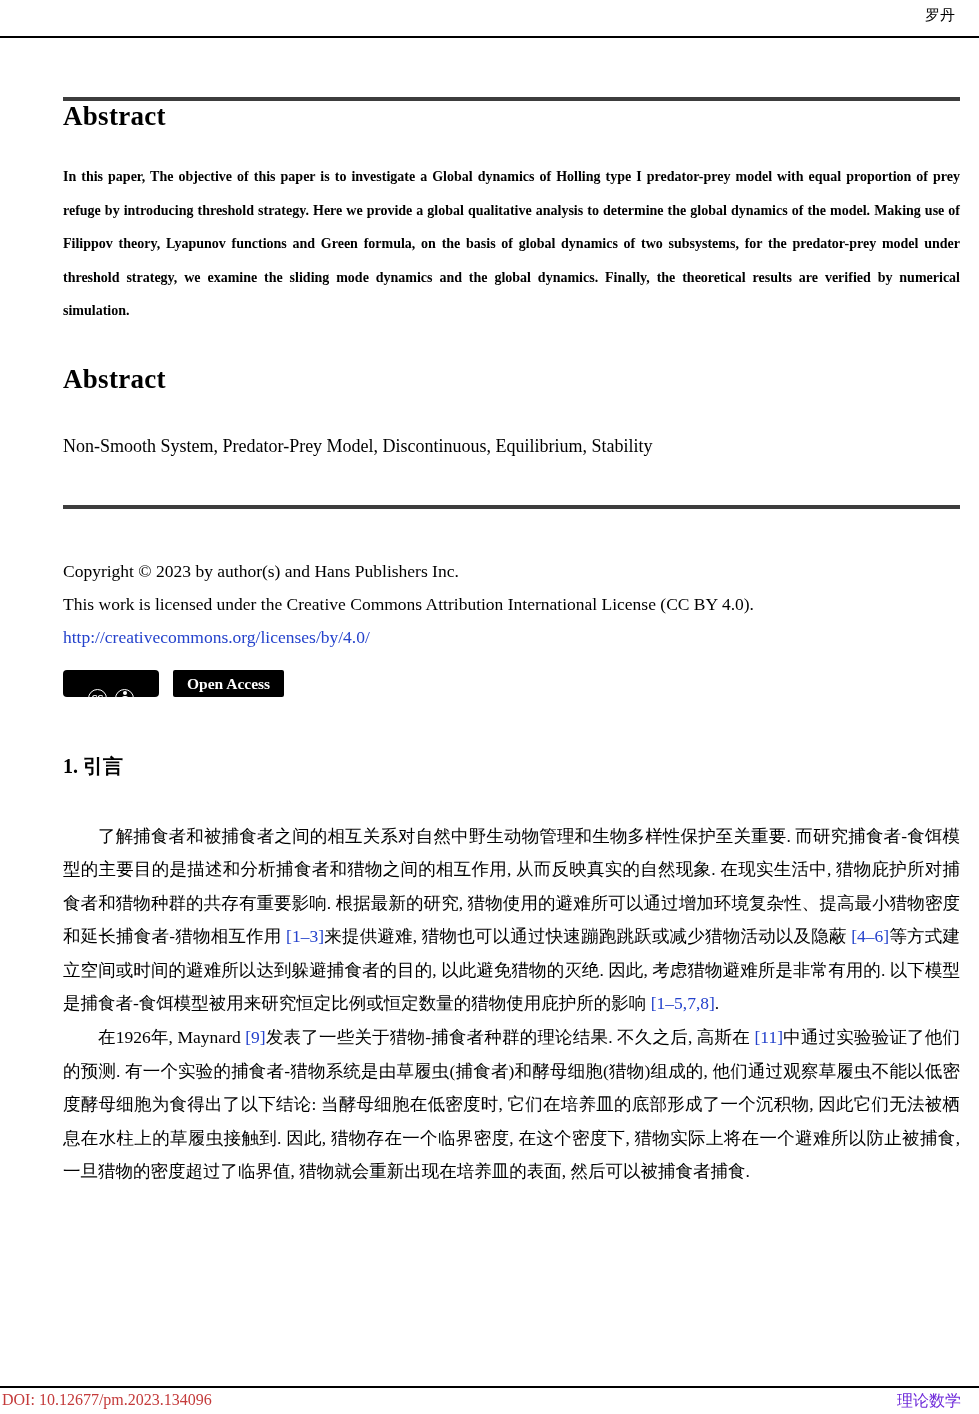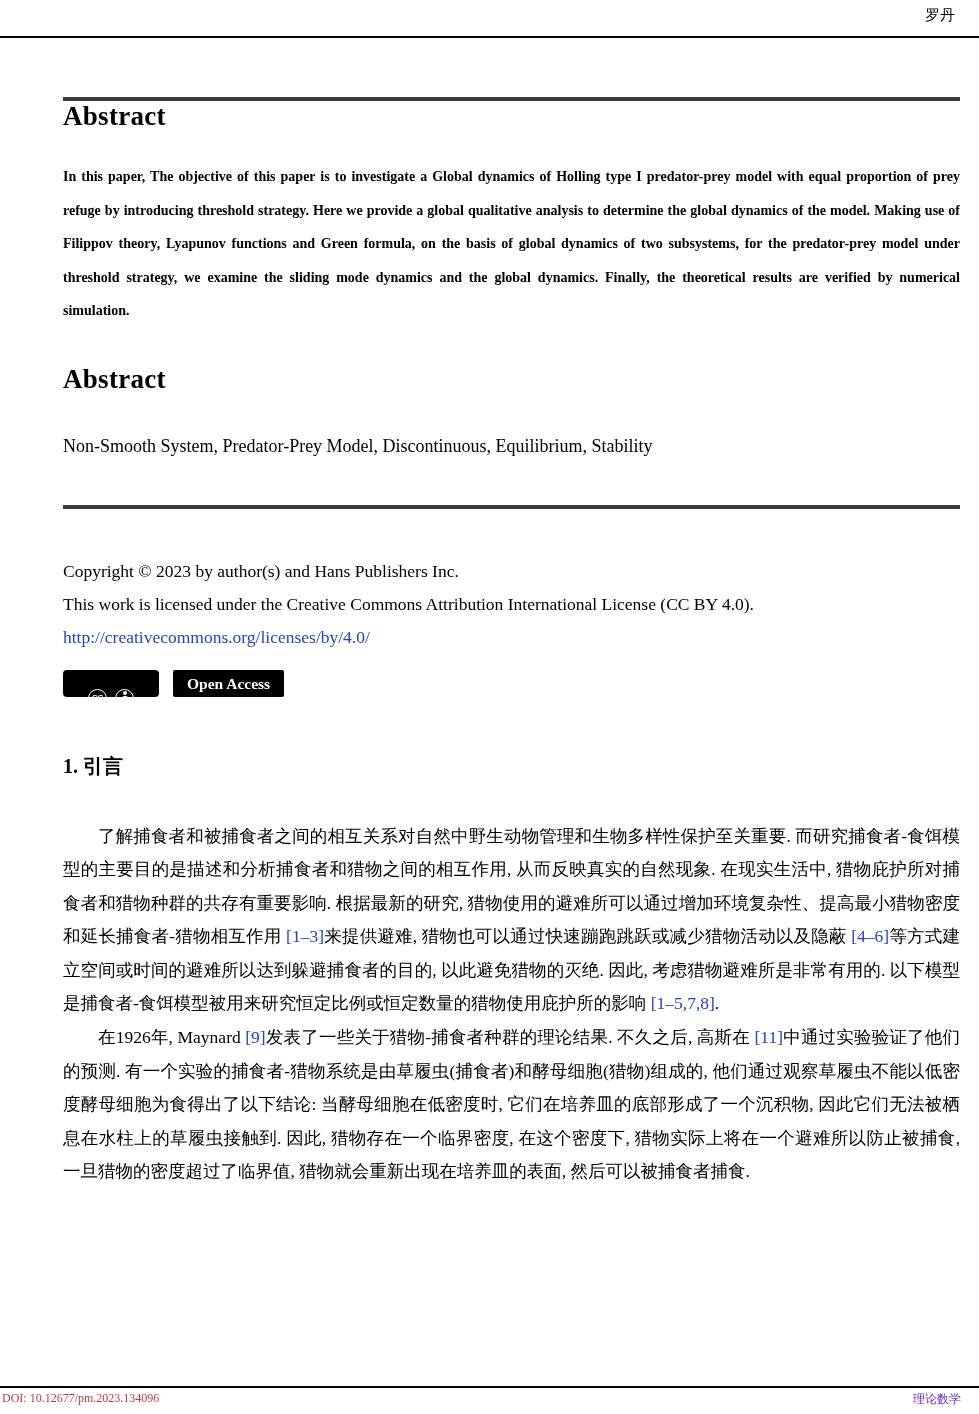--- a/index.html
+++ b/index.html
@@ -56,21 +56,21 @@
     font-family:"Liberation Serif",serif;
   }
   h2.section-heading { font-size:20px; font-weight:bold; margin-top:56px; }
   p.cn {
     margin-top:0; font-size:17.5px; line-height:33.6px;
     text-align:justify; text-indent:2em;
   }
   p.cn.first { margin-top:40px; }
   .cite { color:#2442cc; cursor:pointer; }
   .footer-rule { position:absolute; left:0; top:1386px; width:979px; height:1.5px; background:#000; }
-  .footer-row { position:absolute; left:0; top:1391px; width:979px; height:23px; font-size:12px; }
+  .footer-row { position:absolute; left:0; top:1391px; width:979px; height:23px; font-size:16px; }
   .doi { position:absolute; left:2px; top:0; color:#c43a3a; cursor:pointer; }
   .pageno { position:absolute; left:0; right:0; top:0; text-align:center; color:#000; }
   .journal { position:absolute; right:18px; top:0; color:#6d28d9; cursor:pointer; }
 </style>
 </head>
 <body>
 
 <div class="page">
 
   <span class="running-head">罗丹</span>

